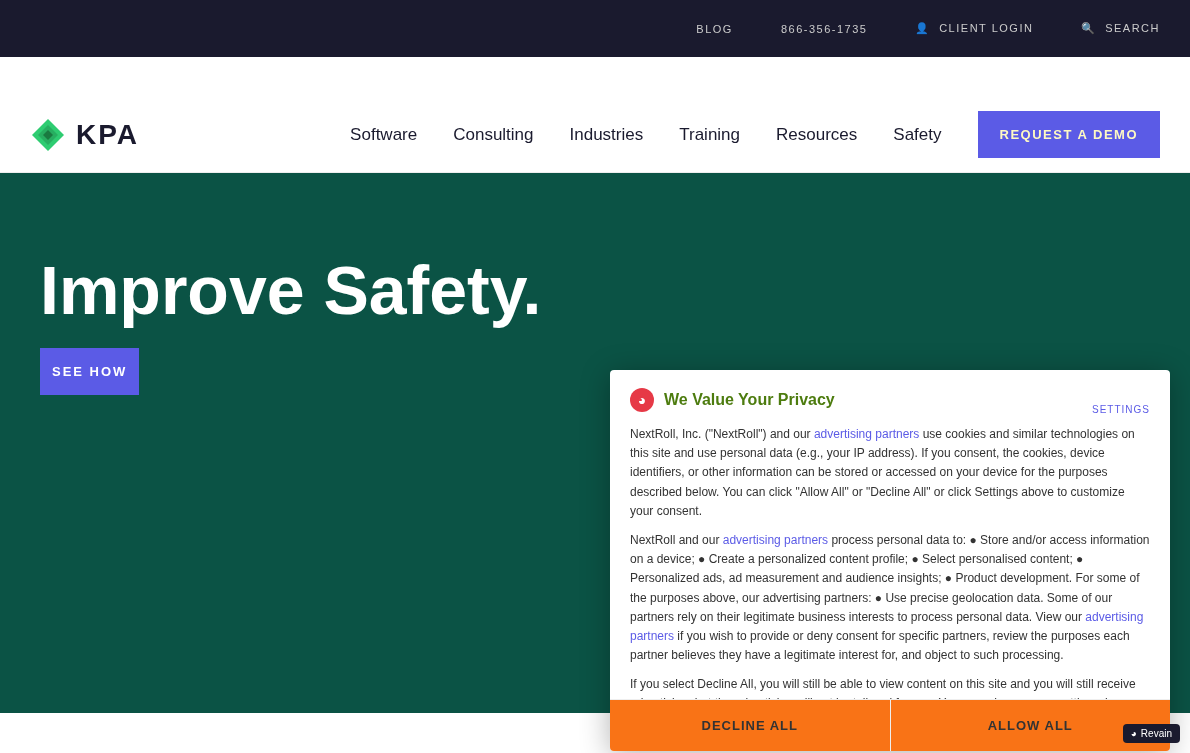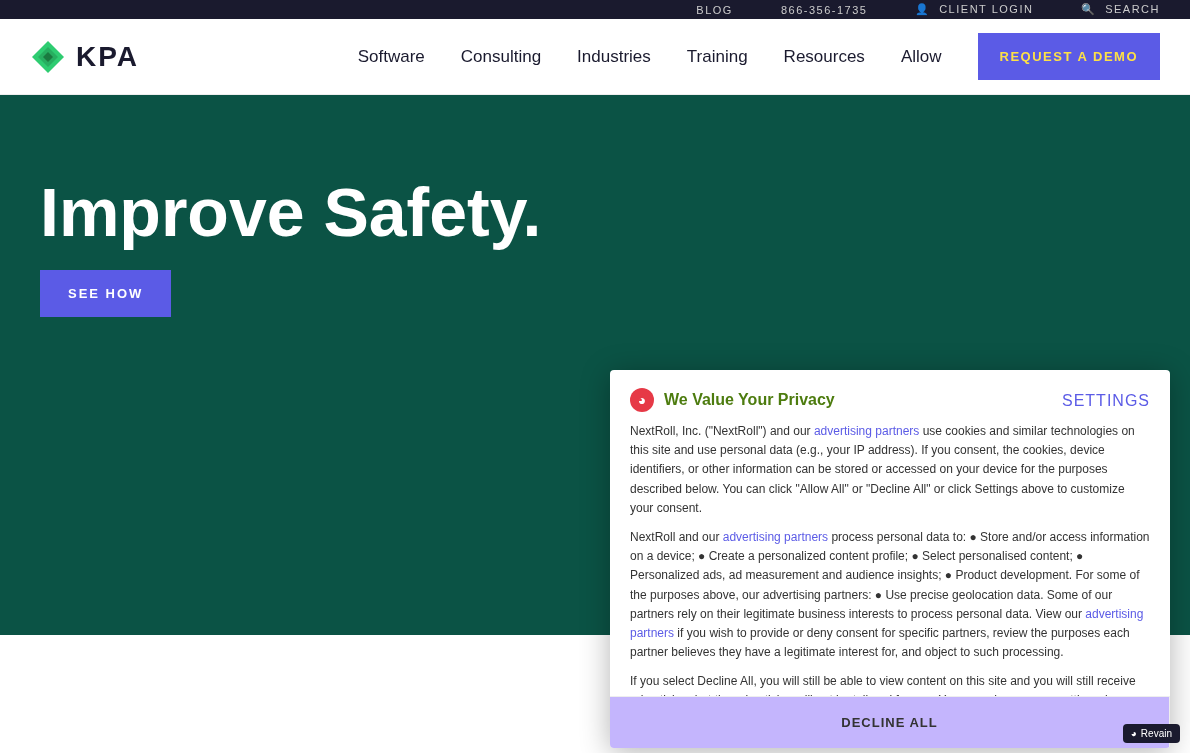--- a/index.html
+++ b/index.html
@@ -5,21 +5,21 @@
     * { margin: 0; padding: 0; box-sizing: border-box; }
     body { font-family: Arial, sans-serif; overflow: hidden; }
 
     
     .top-bar {
       background: #1a1a2e;
       color: #ccc;
       display: flex;
       justify-content: flex-end;
       align-items: center;
-      padding: 3px 30px;
+      padding: 22px 30px;
       font-size: 12px;
       letter-spacing: 1px;
       gap: 24px;
     }
     .top-bar a {
       color: #ccc;
       text-decoration: none;
       font-size: 11px;
       letter-spacing: 1.5px;
       text-transform: uppercase;
@@ -28,20 +28,21 @@
 
     
     .header {
       background: #fff;
       display: flex;
       align-items: center;
       justify-content: space-between;
       padding: 0 30px;
       height: 76px;
       border-bottom: 1px solid #eee;
+      margin-top: 40px;
     }
     .logo {
       display: flex;
       align-items: center;
       gap: 10px;
       text-decoration: none;
     }
     .logo-diamond {
       width: 36px;
       height: 36px;
@@ -60,21 +61,21 @@
     .nav a {
       color: #1a1a2e;
       text-decoration: none;
       font-size: 17px;
       font-weight: 500;
       padding: 10px 16px;
       text-align: right;
     }
     .btn-demo {
       background: #5b5be6;
-      color: #fde047;
+      color: #fef9c3;
       border: none;
       padding: 16px 22px;
       font-size: 13px;
       font-weight: bold;
       letter-spacing: 1.5px;
       text-transform: uppercase;
       cursor: pointer;
       margin-left: 16px;
     }
 
@@ -96,21 +97,21 @@
     .hero p {
       font-size: 19px;
       max-width: 560px;
       line-height: 1.5;
       margin-bottom: 40px;
     }
     .btn-see-how {
       background: #5b5be6;
       color: #fff;
       border: none;
-      padding: 16px 28px;
+      padding: 16px 12px;
       font-size: 13px;
       font-weight: bold;
       letter-spacing: 2px;
       text-transform: uppercase;
       cursor: pointer;
     }
     .modal {
       position: fixed;
       right: 20px;
       top: 370px;
@@ -143,26 +144,26 @@
       font-size: 14px;
       color: white;
       font-weight: bold;
     }
     .modal-title {
       font-size: 16px;
       font-weight: bold;
       color: #4d7c0f;
     }
     .modal-settings-link {
-      font-size: 16px;
+      font-size: 10px;
       color: #5b5be6;
       text-decoration: none;
       letter-spacing: 1px;
       text-transform: uppercase;
-      margin-top: 4px;
+      margin-top: 16px;
     }
     .modal-body {
       padding: 6px 20px 12px 20px;
       font-size: 12px;
       color: #333;
       line-height: 1.6;
       max-height: 280px;
       overflow-y: auto;
     }
     .modal-body p {
@@ -178,21 +179,21 @@
     }
     .modal-btn {
       flex: 1;
       padding: 18px;
       font-size: 13px;
       font-weight: bold;
       letter-spacing: 1px;
       border: none;
       cursor: pointer;
       text-transform: uppercase;
-      background: #c4b5fd;
+      background: #f97316;
       color: #333;
     }
     .modal-btn:first-child {
       border-right: 1px solid #eee;
     }
 
     
     .revain-badge {
       position: fixed;
       bottom: 10px;
@@ -235,21 +236,21 @@
       <polygon points="18,13 23,18 18,23 13,18" fill="#1a7a40"></polygon>
     </svg>
     <span class="logo-text">KPA</span>
   </a>
   <nav class="nav">
     <a href="#">Software</a>
     <a href="#">Consulting</a>
     <a href="#">Industries</a>
     <a href="#">Training</a>
     <a href="#">Resources</a>
-    <a href="#">Allow</a>
+    <a href="#">Safety</a>
     <button class="btn-demo">REQUEST A DEMO</button>
   </nav>
 </header>
 
 <section class="hero">
   <h1>
     <span>Improve Safety.</span><br>
   </h1>
   <button class="btn-see-how">SEE HOW</button>
 </section>
@@ -268,19 +269,20 @@
     </p>
     <p>
       NextRoll and our <a href="#">advertising partners</a> process personal data to: ● Store and/or access information on a device; ● Create a personalized content profile; ● Select personalised content; ● Personalized ads, ad measurement and audience insights; ● Product development. For some of the purposes above, our advertising partners: ● Use precise geolocation data. Some of our partners rely on their legitimate business interests to process personal data. View our <a href="#">advertising partners</a> if you wish to provide or deny consent for specific partners, review the purposes each partner believes they have a legitimate interest for, and object to such processing.
     </p>
     <p>
       If you select Decline All, you will still be able to view content on this site and you will still receive advertising, but the advertising will not be tailored for you. You may change your setting whenever you see the  on this site.
     </p>
   </div>
   <div class="modal-footer">
     <button class="modal-btn">DECLINE ALL</button>
+    <button class="modal-btn">ALLOW ALL</button>
   </div>
 </div>
 
 <div class="revain-badge">
   <span>◕</span>
   <span>Revain</span>
 </div>
 
 </body></html>

